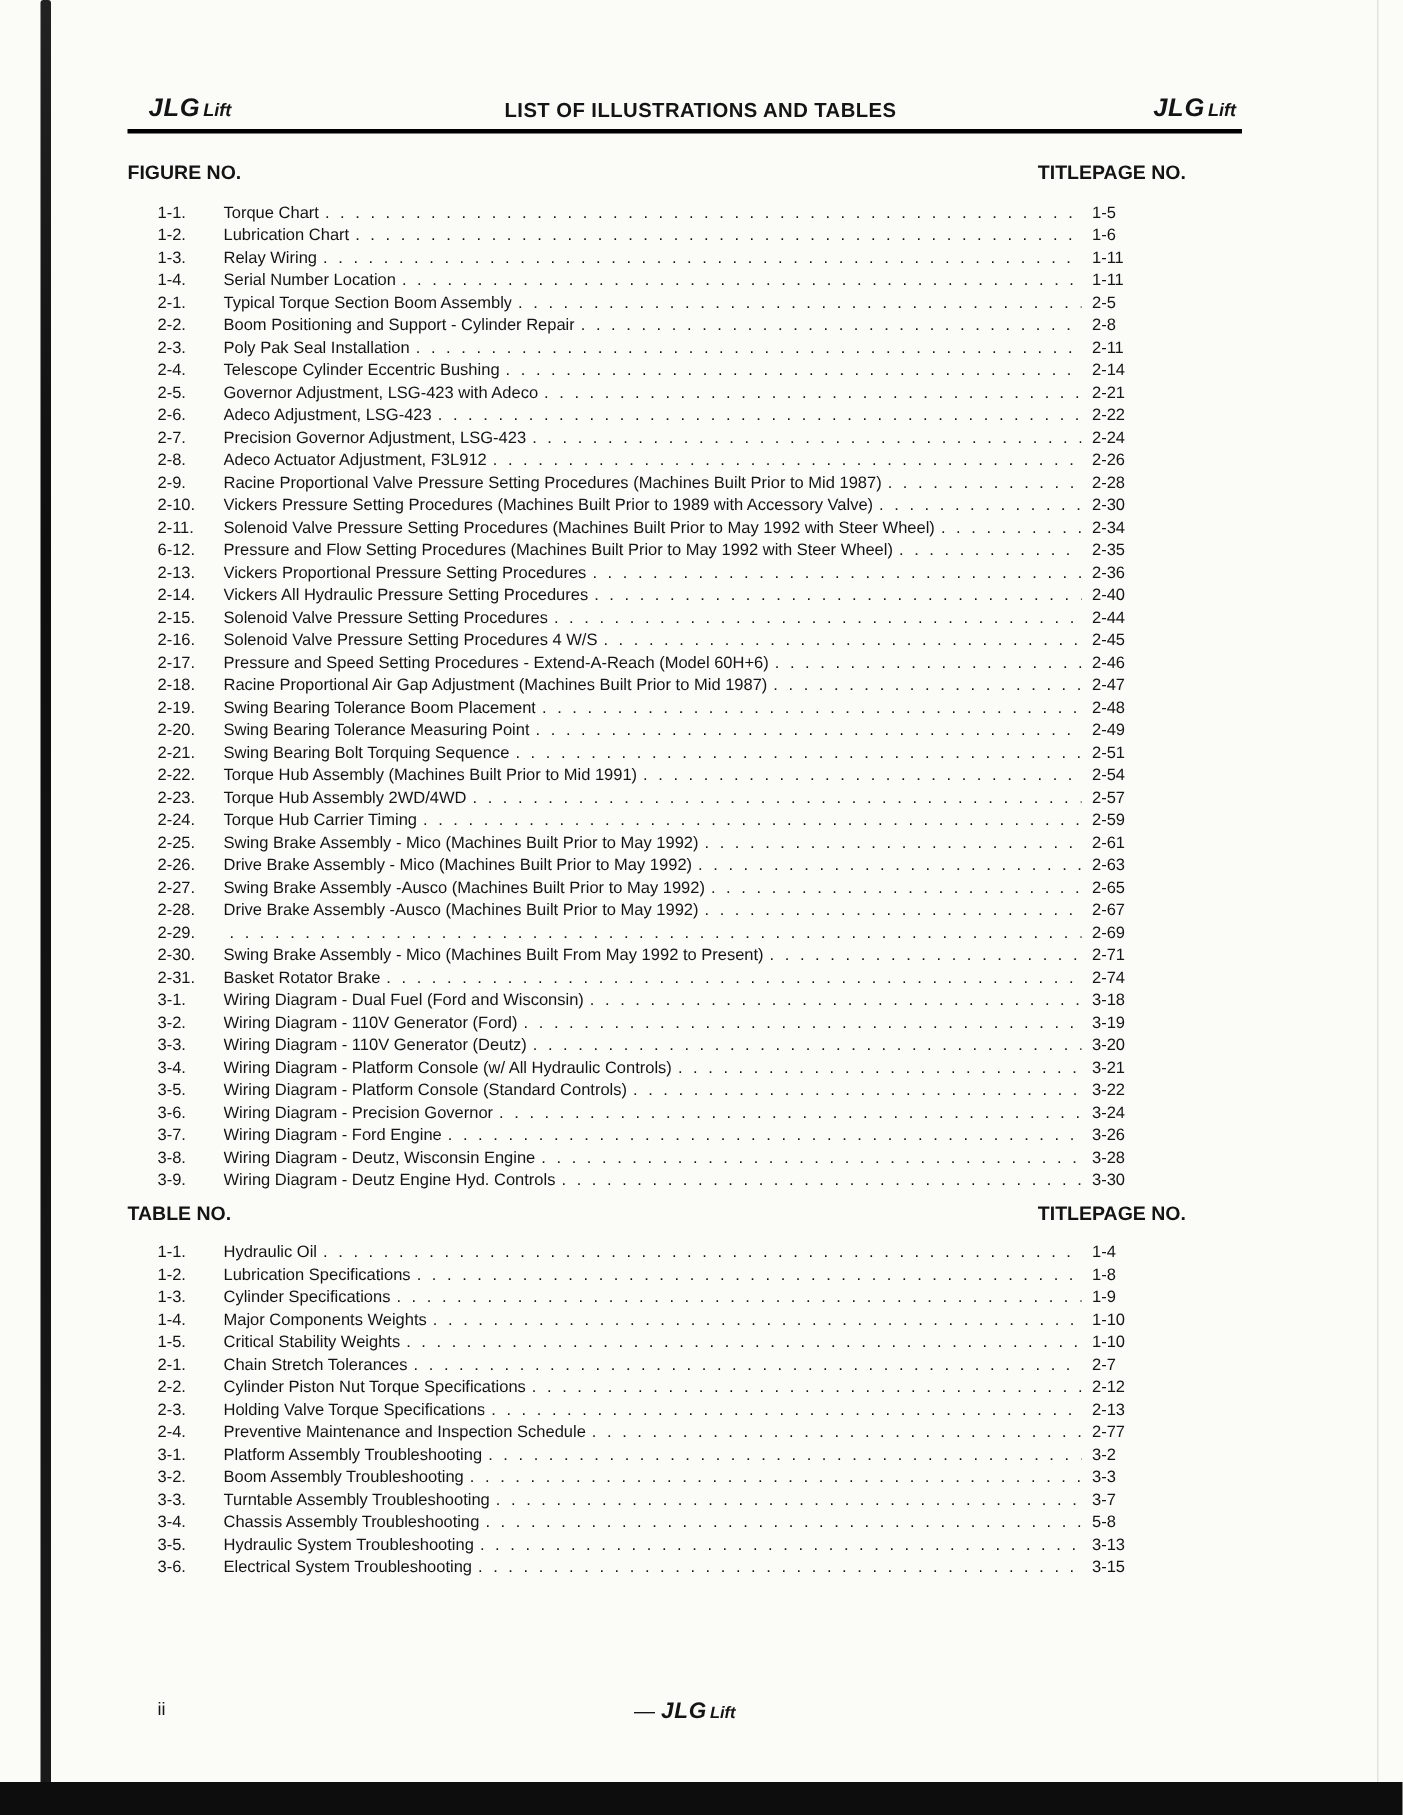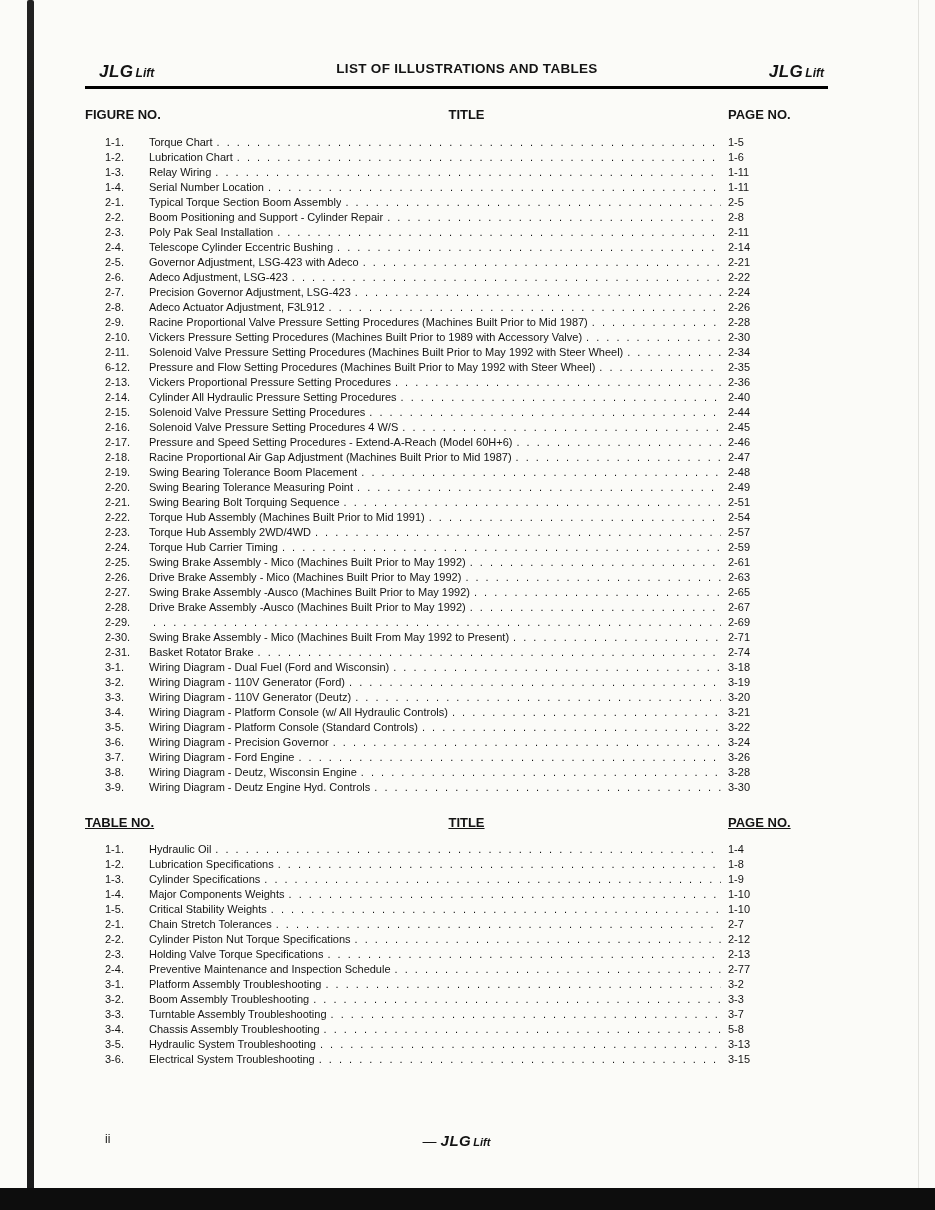--- a/index.html
+++ b/index.html
@@ -30,42 +30,42 @@
     width: 1px; height: 1188px;
     background: #e2e2de;
   }
 
   .content {
     position: absolute; left: 85px; top: 62px; width: 743px;
   }
 
   
   .doc-header {
-    display: flex; justify-content: space-between; align-items: flex-start;
+    display: flex; justify-content: space-between; align-items: flex-end;
     border-bottom: 3px solid #000;
     padding: 0 4px 4px 14px;
   }
   .brand { font-style: italic; font-weight: bold; white-space: nowrap; }
   .brand .jlg { font-size: 17px; letter-spacing: .5px; }
   .brand .lift { font-size: 12px; margin-left: 2px; }
   .doc-title {
     font-weight: bold; font-size: 13.5px; letter-spacing: .3px;
     transform: translateY(-1px);
     padding-left: 11px;
   }
 
   
   .col-headers {
     display: grid; grid-template-columns: 120px 1fr 100px;
     align-items: baseline;
     font-weight: bold; font-size: 13px;
   }
   .col-headers.first { margin-top: 18px; }
-  .col-headers.second { margin-top: 20px; text-decoration: underline; }
-  .ch-title { text-align: center; }
+  .col-headers.second { margin-top: 6px; }
+  .ch-title { text-align: right; }
   .ch-page { text-align: left; }
 
   
   .toc-rows { margin-top: 13px; }
   .toc-rows.tables { margin-top: 12px; }
   .toc-row {
     display: flex; align-items: baseline;
     font-size: 11px; line-height: 15px; height: 15px;
     padding-left: 20px;
     white-space: nowrap;
@@ -229,21 +229,21 @@
 
   <div class="toc-row">
     <span class="col-no">2-13.</span>
     <span class="col-title">Vickers Proportional Pressure Setting Procedures</span>
     <span class="col-dots">. . . . . . . . . . . . . . . . . . . . . . . . . . . . . . . . . . . . . . . . . . . . . . . . . . . . . . . . . . . . . . . . . . . . . . . . . . . . . . . . . . . . . . . . . . . . . . . . . . . . . . . . . . . . . . . . . . . . . . . . . . . . . . . . . . . . . . . . . . . . </span>
     <span class="col-page">2-36</span>
   </div>
 
   <div class="toc-row">
     <span class="col-no">2-14.</span>
-    <span class="col-title">Cylinder All Hydraulic Pressure Setting Procedures</span>
+    <span class="col-title">Vickers All Hydraulic Pressure Setting Procedures</span>
     <span class="col-dots">. . . . . . . . . . . . . . . . . . . . . . . . . . . . . . . . . . . . . . . . . . . . . . . . . . . . . . . . . . . . . . . . . . . . . . . . . . . . . . . . . . . . . . . . . . . . . . . . . . . . . . . . . . . . . . . . . . . . . . . . . . . . . . . . . . . . . . . . . . . . </span>
     <span class="col-page">2-40</span>
   </div>
 
   <div class="toc-row">
     <span class="col-no">2-15.</span>
     <span class="col-title">Solenoid Valve Pressure Setting Procedures</span>
     <span class="col-dots">. . . . . . . . . . . . . . . . . . . . . . . . . . . . . . . . . . . . . . . . . . . . . . . . . . . . . . . . . . . . . . . . . . . . . . . . . . . . . . . . . . . . . . . . . . . . . . . . . . . . . . . . . . . . . . . . . . . . . . . . . . . . . . . . . . . . . . . . . . . . </span>
     <span class="col-page">2-44</span>
   </div>

